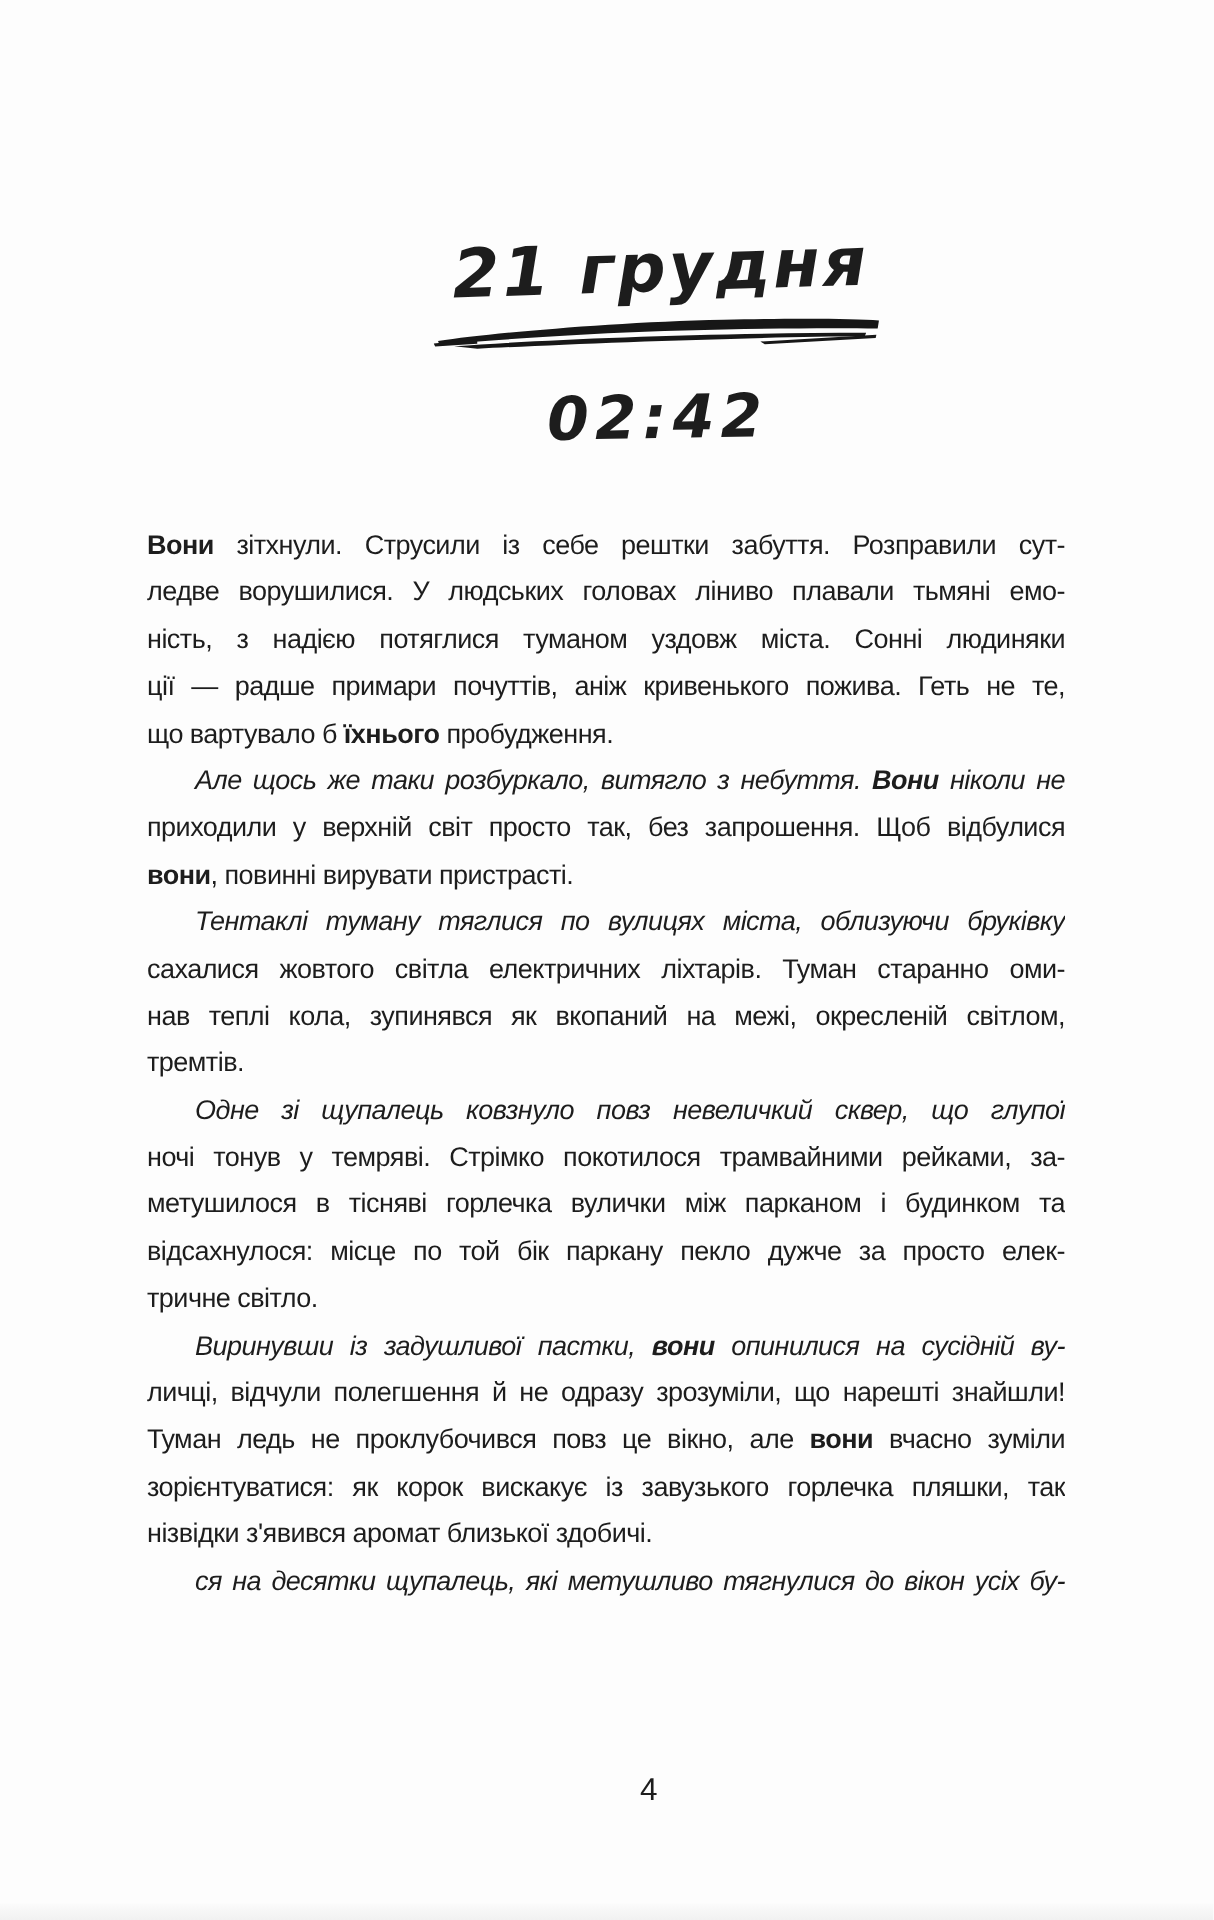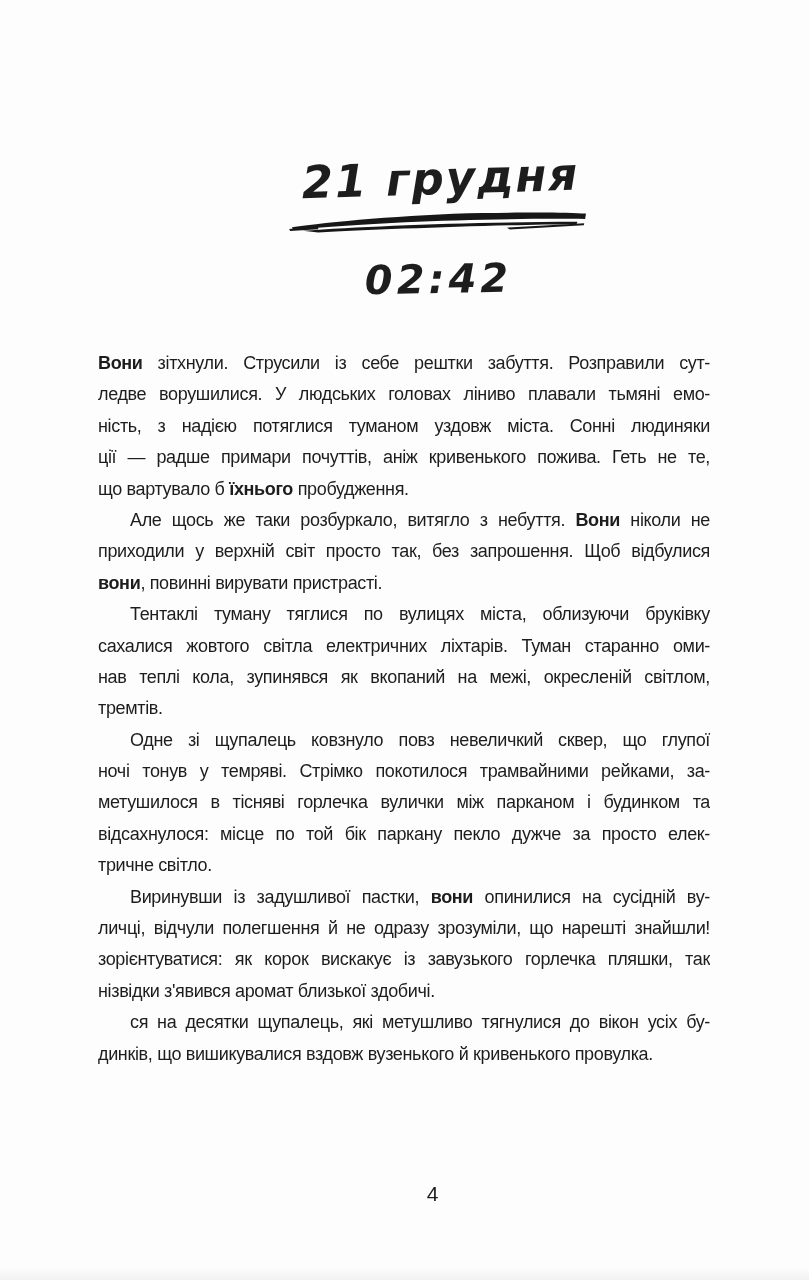--- a/index.html
+++ b/index.html
@@ -62,21 +62,21 @@
   .line{
     height:31.4px;
     overflow:hidden;
     text-align:justify;
     text-align-last:justify;
   }
   .line.last{
     text-align:right;
     text-align-last:left;
   }
-  .para.indent .line:first-child{text-indent:32px;}
+  .para.indent .line:first-child{text-indent:32px;font-style:italic;}
   .line b{font-weight:700;}
   .page-number{
     position:absolute;
     top:1182px;left:0;width:100%;
     text-align:center;
     font-size:21px;
     transform:translateX(28px);
   }
   .scan-edge{
     position:absolute;
@@ -124,26 +124,26 @@
       <div class="para indent">
         <div class="line">Одне зі щупалець ковзнуло повз невеличкий сквер, що глупої</div>
         <div class="line">ночі тонув у темряві. Стрімко покотилося трамвайними рейками, за-</div>
         <div class="line">метушилося в тісняві горлечка вулички між парканом і будинком та</div>
         <div class="line">відсахнулося: місце по той бік паркану пекло дужче за просто елек-</div>
         <div class="line last">тричне світло.</div>
       </div>
       <div class="para indent">
         <div class="line">Виринувши із задушливої пастки, <b>вони</b> опинилися на сусідній ву-</div>
         <div class="line">личці, відчули полегшення й не одразу зрозуміли, що нарешті знайшли!</div>
+        <div class="line">Туман ледь не проклубочився повз це вікно, але <b>вони</b> вчасно зуміли</div>
         <div class="line">зорієнтуватися: як корок вискакує із завузького горлечка пляшки, так</div>
         <div class="line last">нізвідки з'явився аромат близької здобичі.</div>
       </div>
       <div class="para indent">
         <div class="line">ся на десятки щупалець, які метушливо тягнулися до вікон усіх бу-</div>
-        <div class="line last">динків, що вишикувалися вздовж вузенького й кривенького провулка.</div>
       </div>
     </div>
 
   <div class="page-number">4</div>
 
   <div class="scan-edge"></div>
 
 </div>
 
 </body></html>

